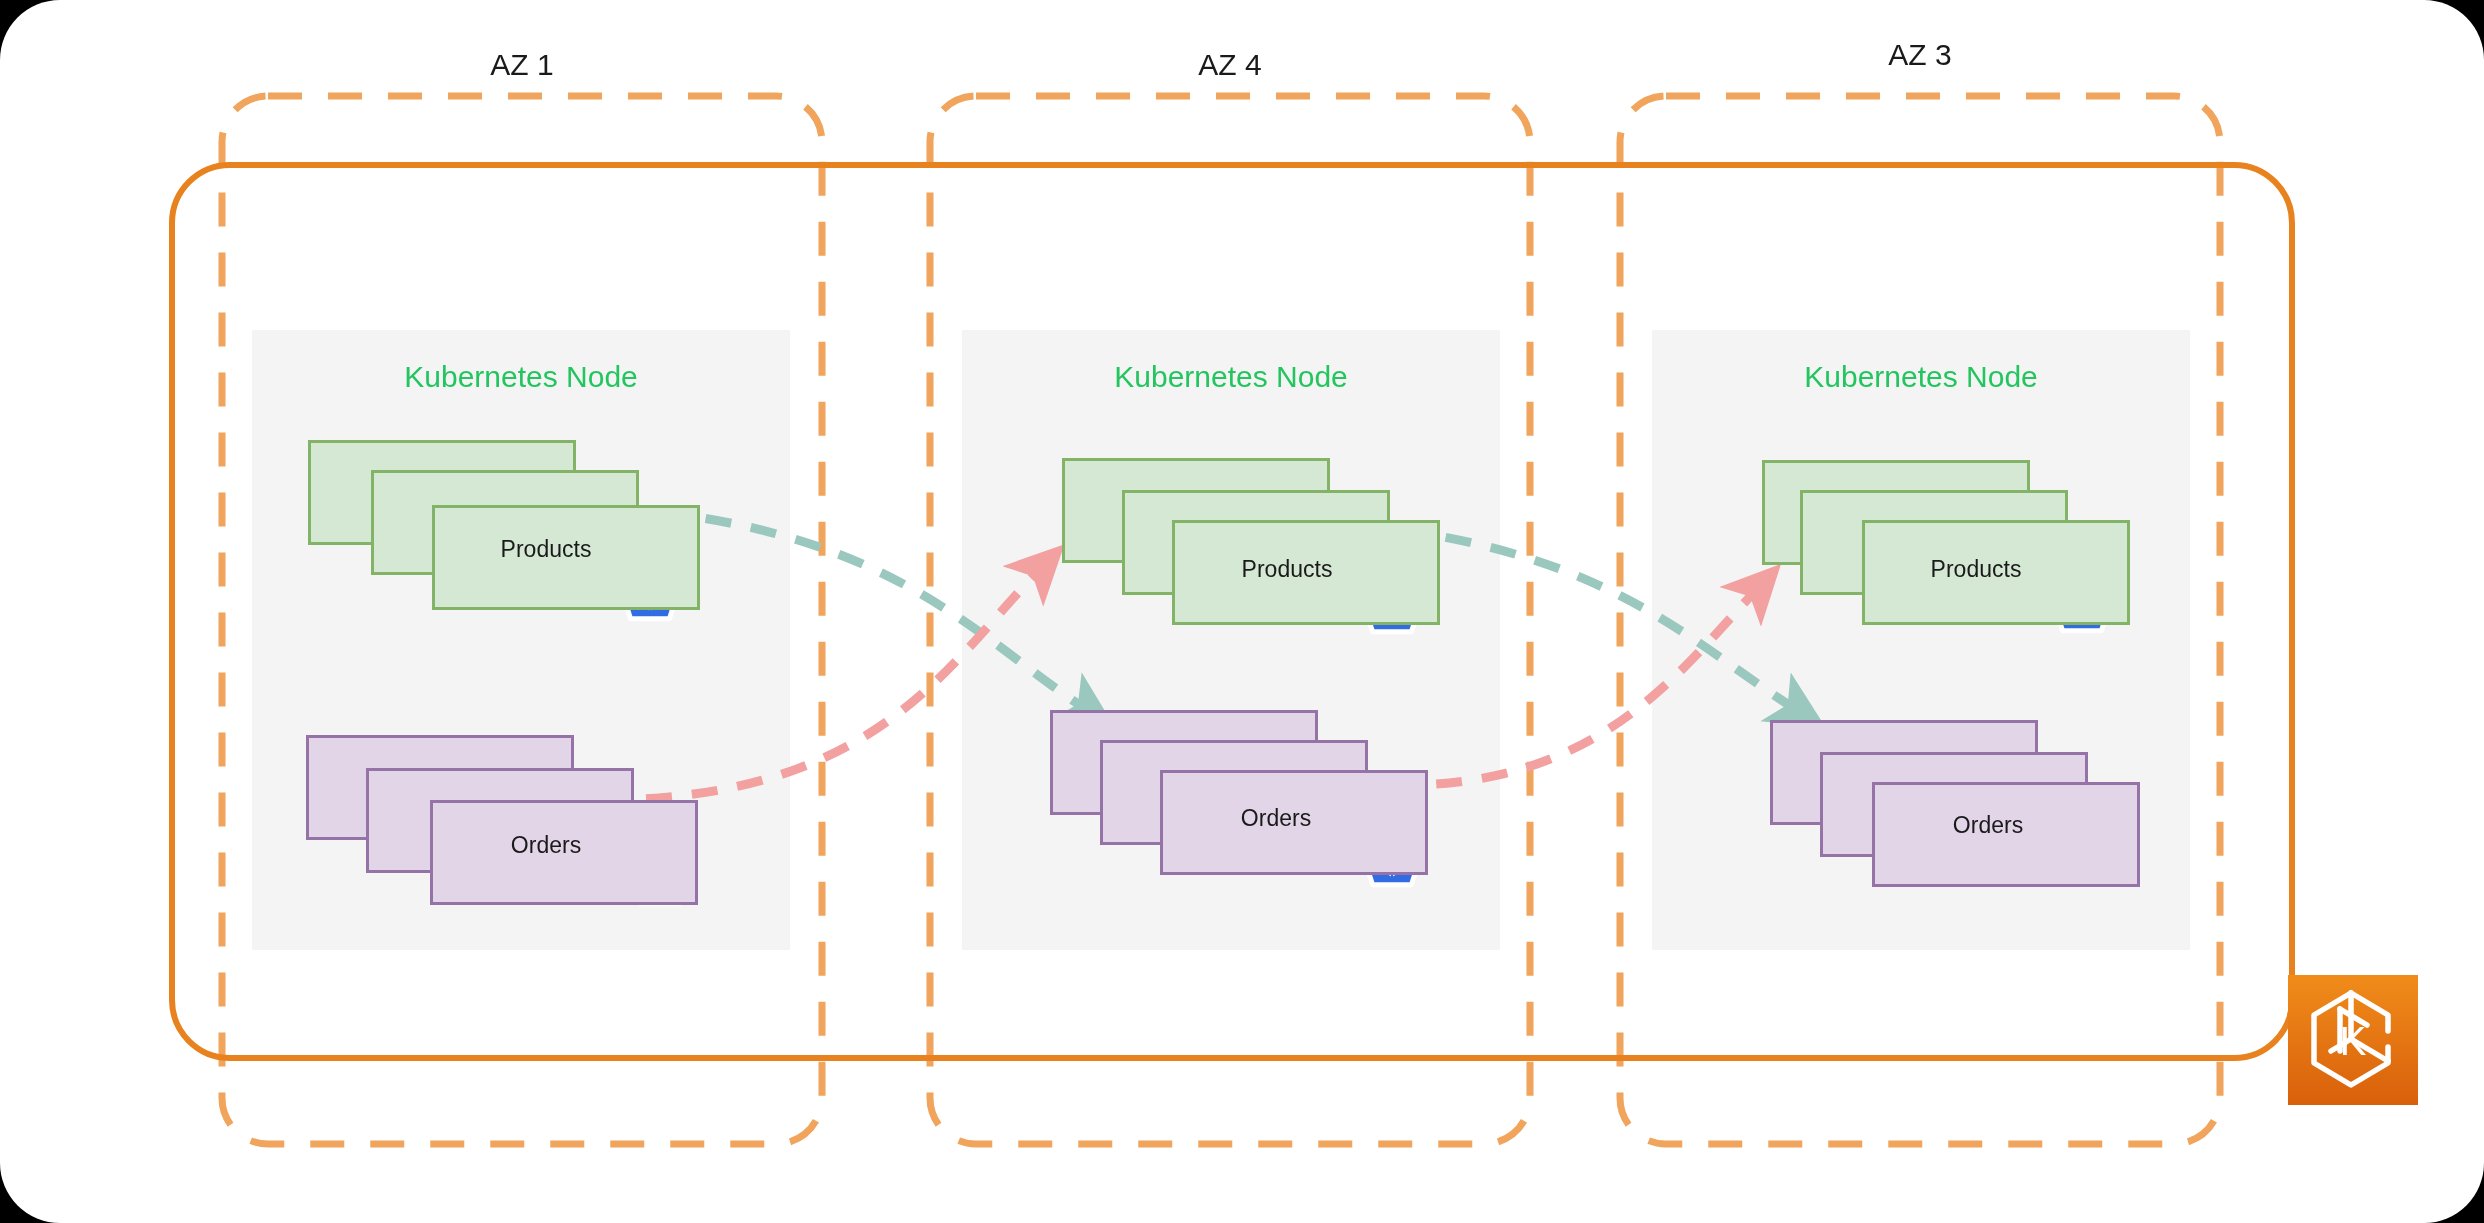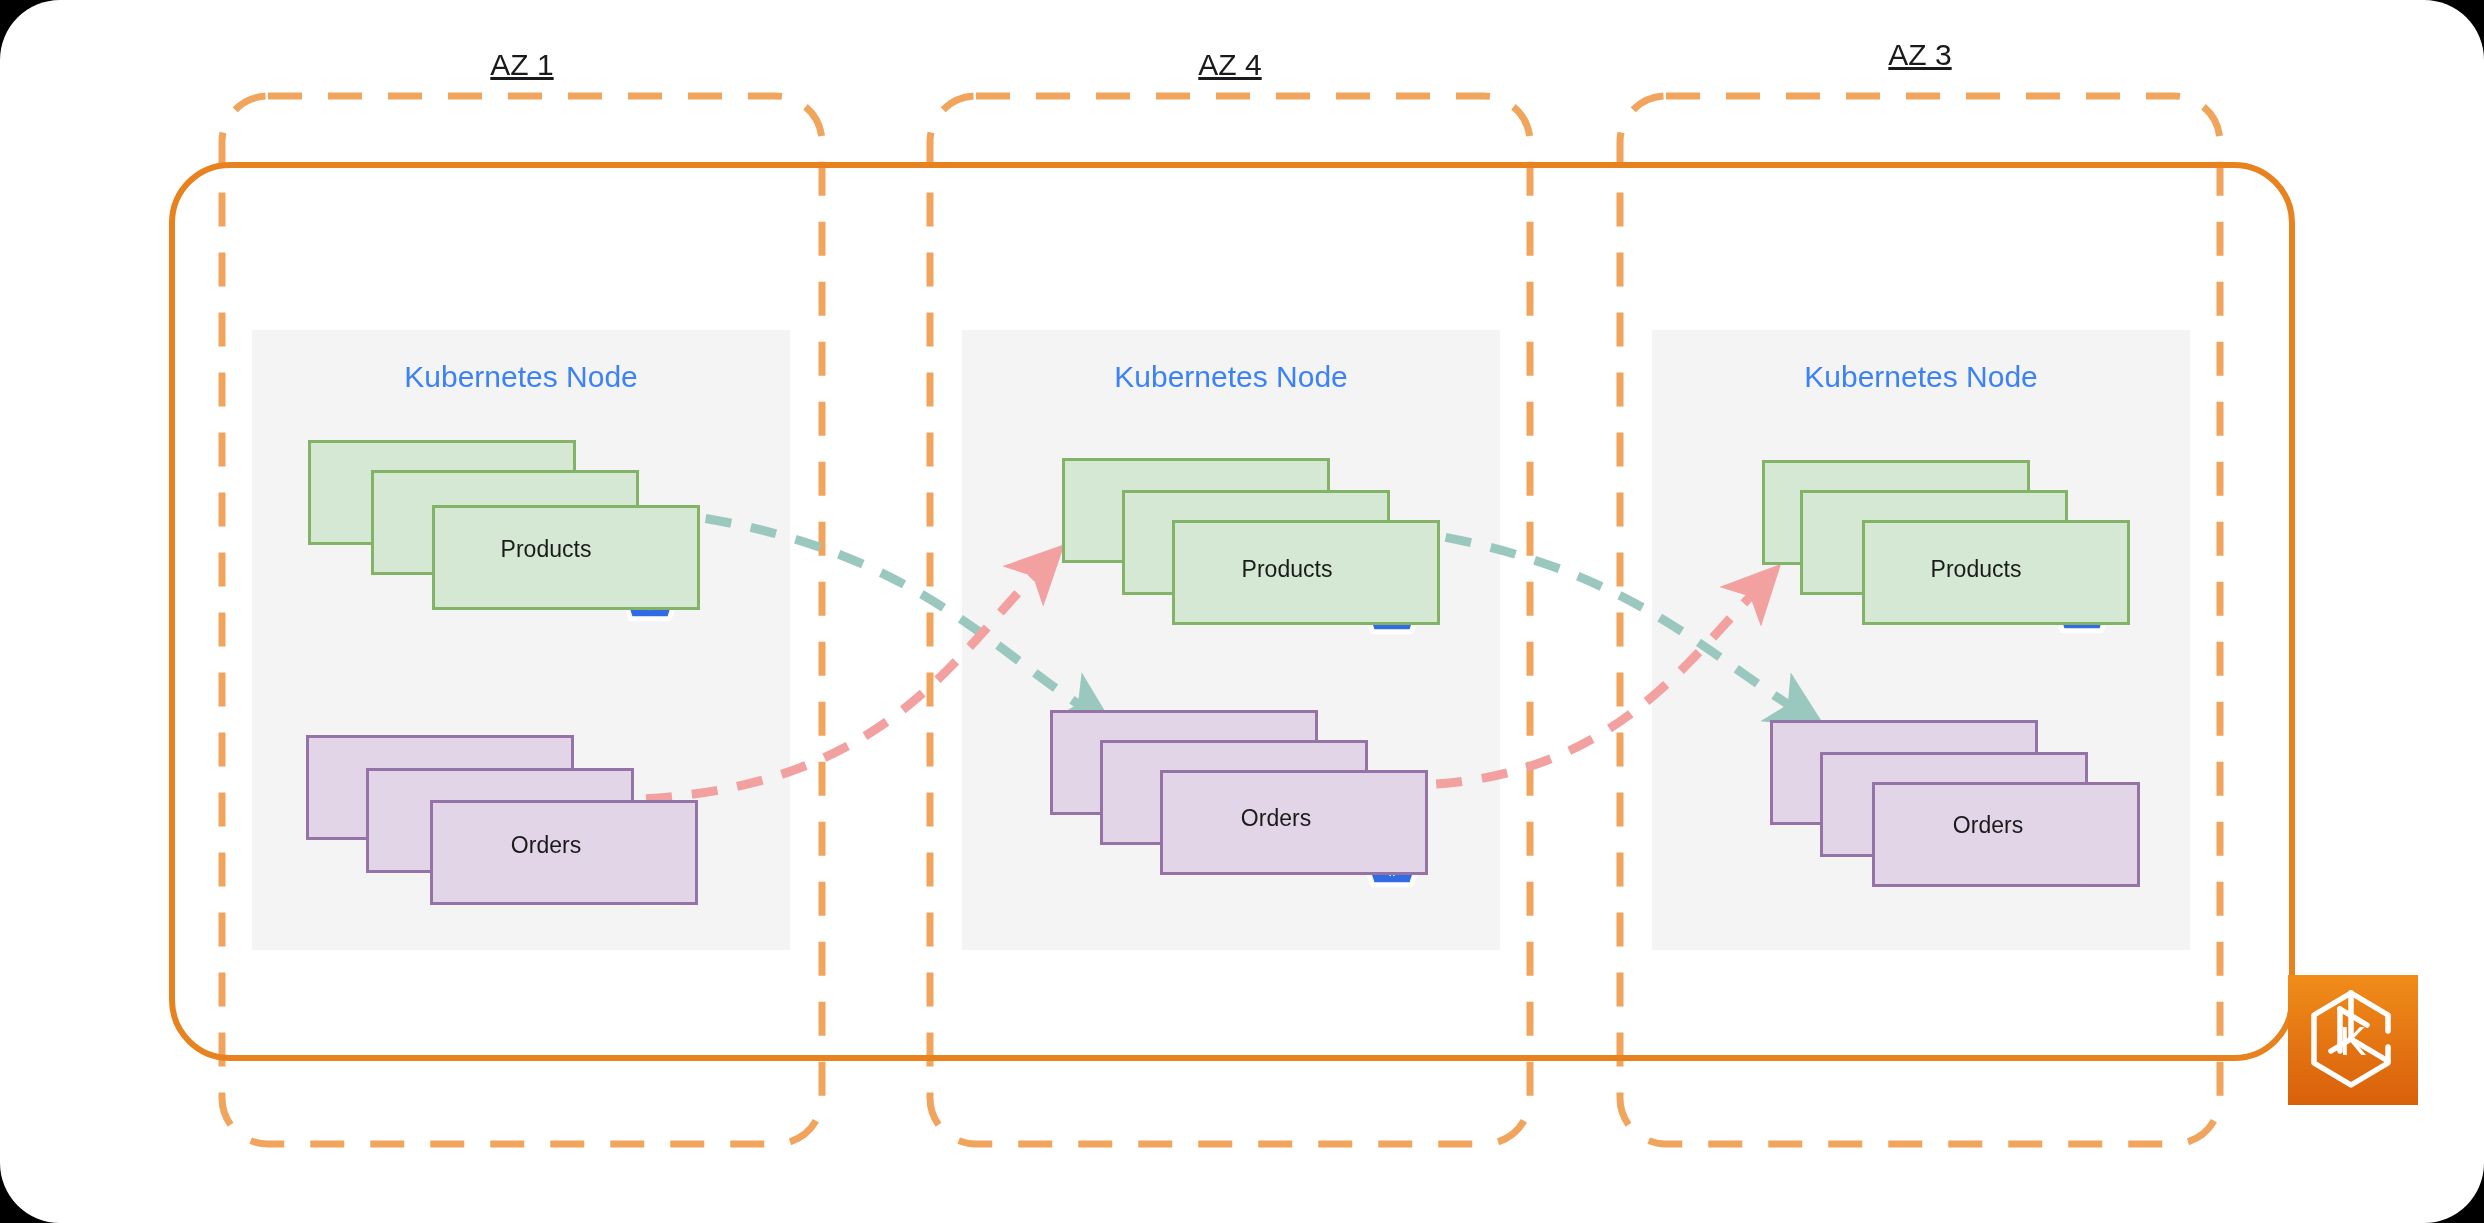--- a/index.html
+++ b/index.html
@@ -2,22 +2,22 @@
 <html><head>
 <meta charset="utf-8">
 <style>
   html,body{margin:0;padding:0;background:#000;}
   body{width:2484px;height:1223px;overflow:hidden;
        font-family:"Liberation Sans","DejaVu Sans",sans-serif;}
   #canvas{position:absolute;left:0;top:0;width:2484px;height:1223px;
           background:#ffffff;border-radius:60px;}
   #svgroot{position:absolute;left:0;top:0;width:2484px;height:1223px;}
   .az-label{position:absolute;font-size:30px;color:#1a1a1a;text-align:center;
-            white-space:nowrap;transform:translateX(-50%);text-decoration:underline;}
-  .node-title{position:absolute;font-size:30px;color:#3b82f6;text-align:center;
+            white-space:nowrap;transform:translateX(-50%);}
+  .node-title{position:absolute;font-size:30px;color:#22c55e;text-align:center;
               white-space:nowrap;transform:translateX(-50%);}
   .pod{position:absolute;box-sizing:border-box;border-width:3px;border-style:solid;}
   .pod-green{background:#d5e8d4;border-color:#82b366;}
   .pod-purple{background:#e1d5e7;border-color:#9673a6;}
   .pod-label{position:absolute;font-size:23px;color:#1a1a1a;white-space:nowrap;
              text-align:center;transform:translateX(-50%);}
 </style>
 </head>
 <body>
 

